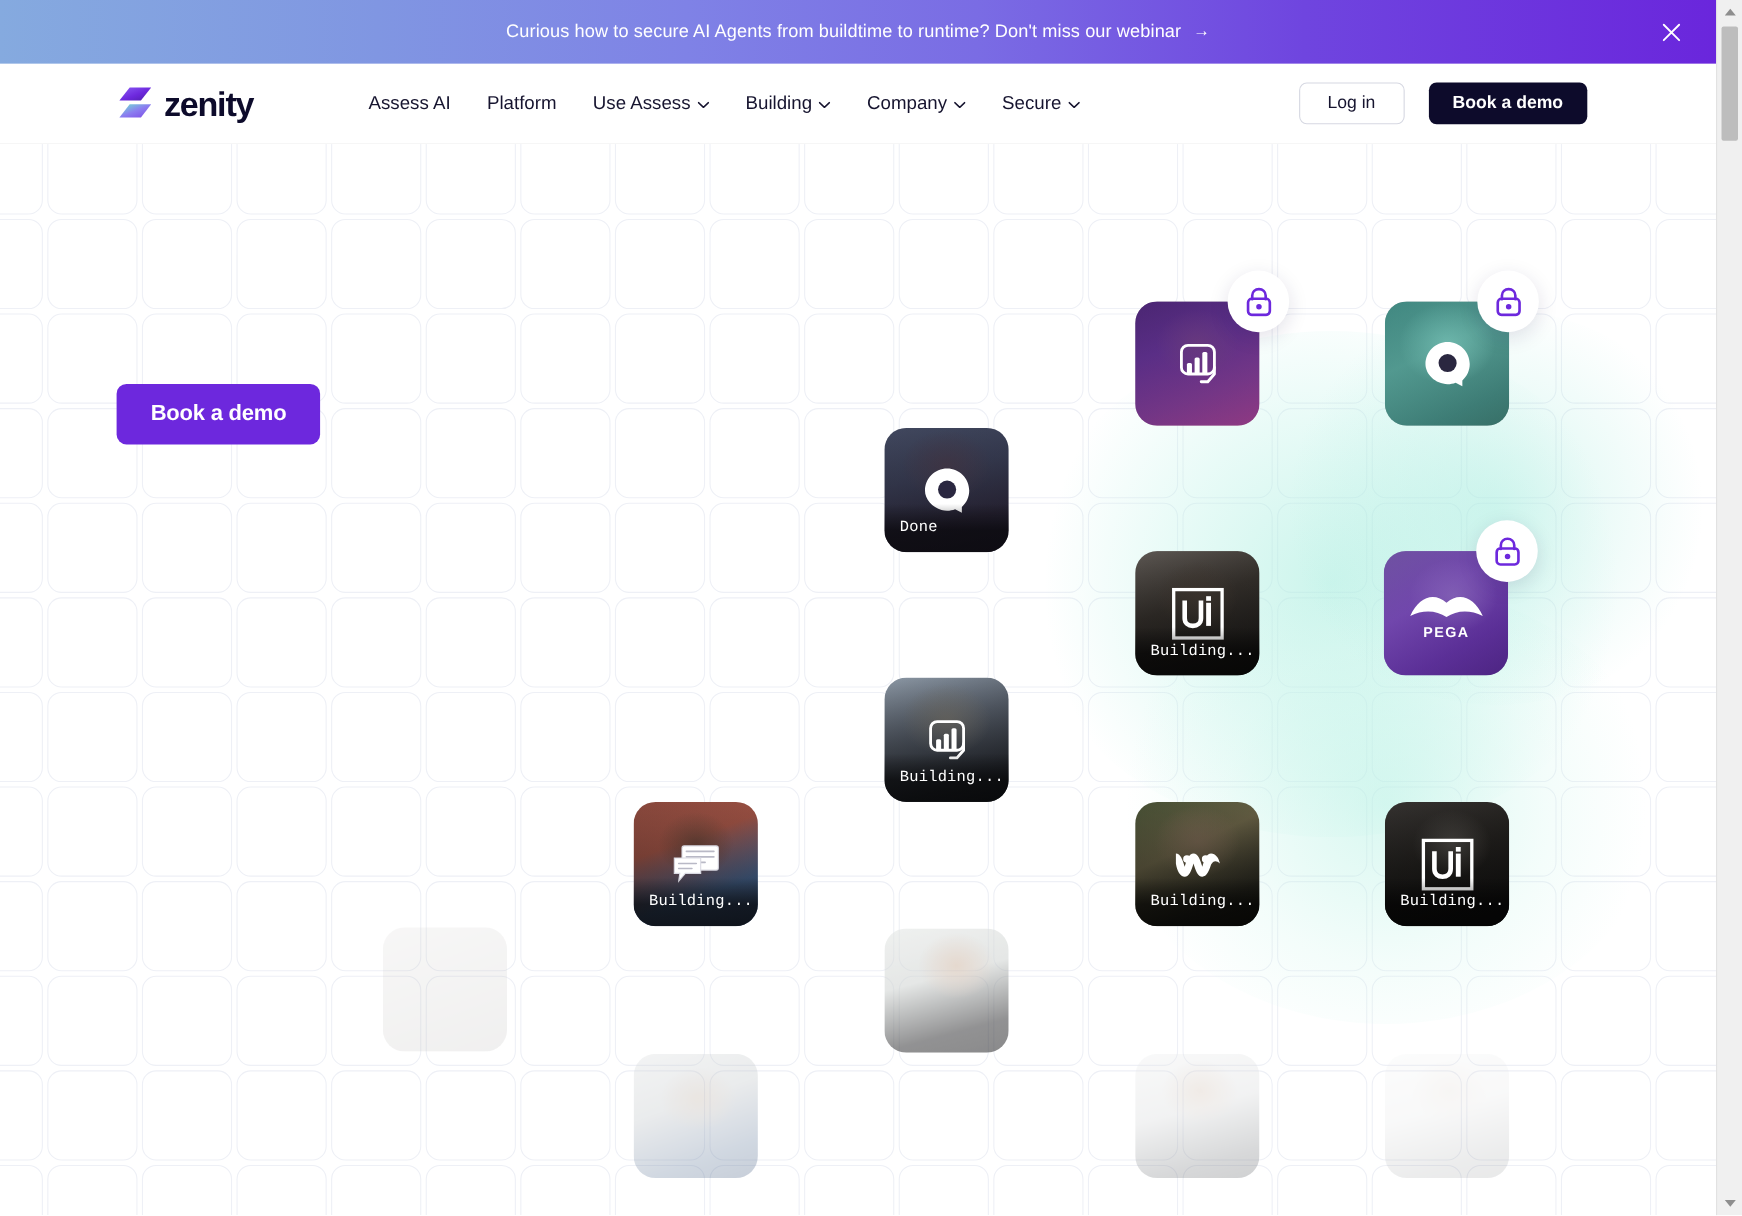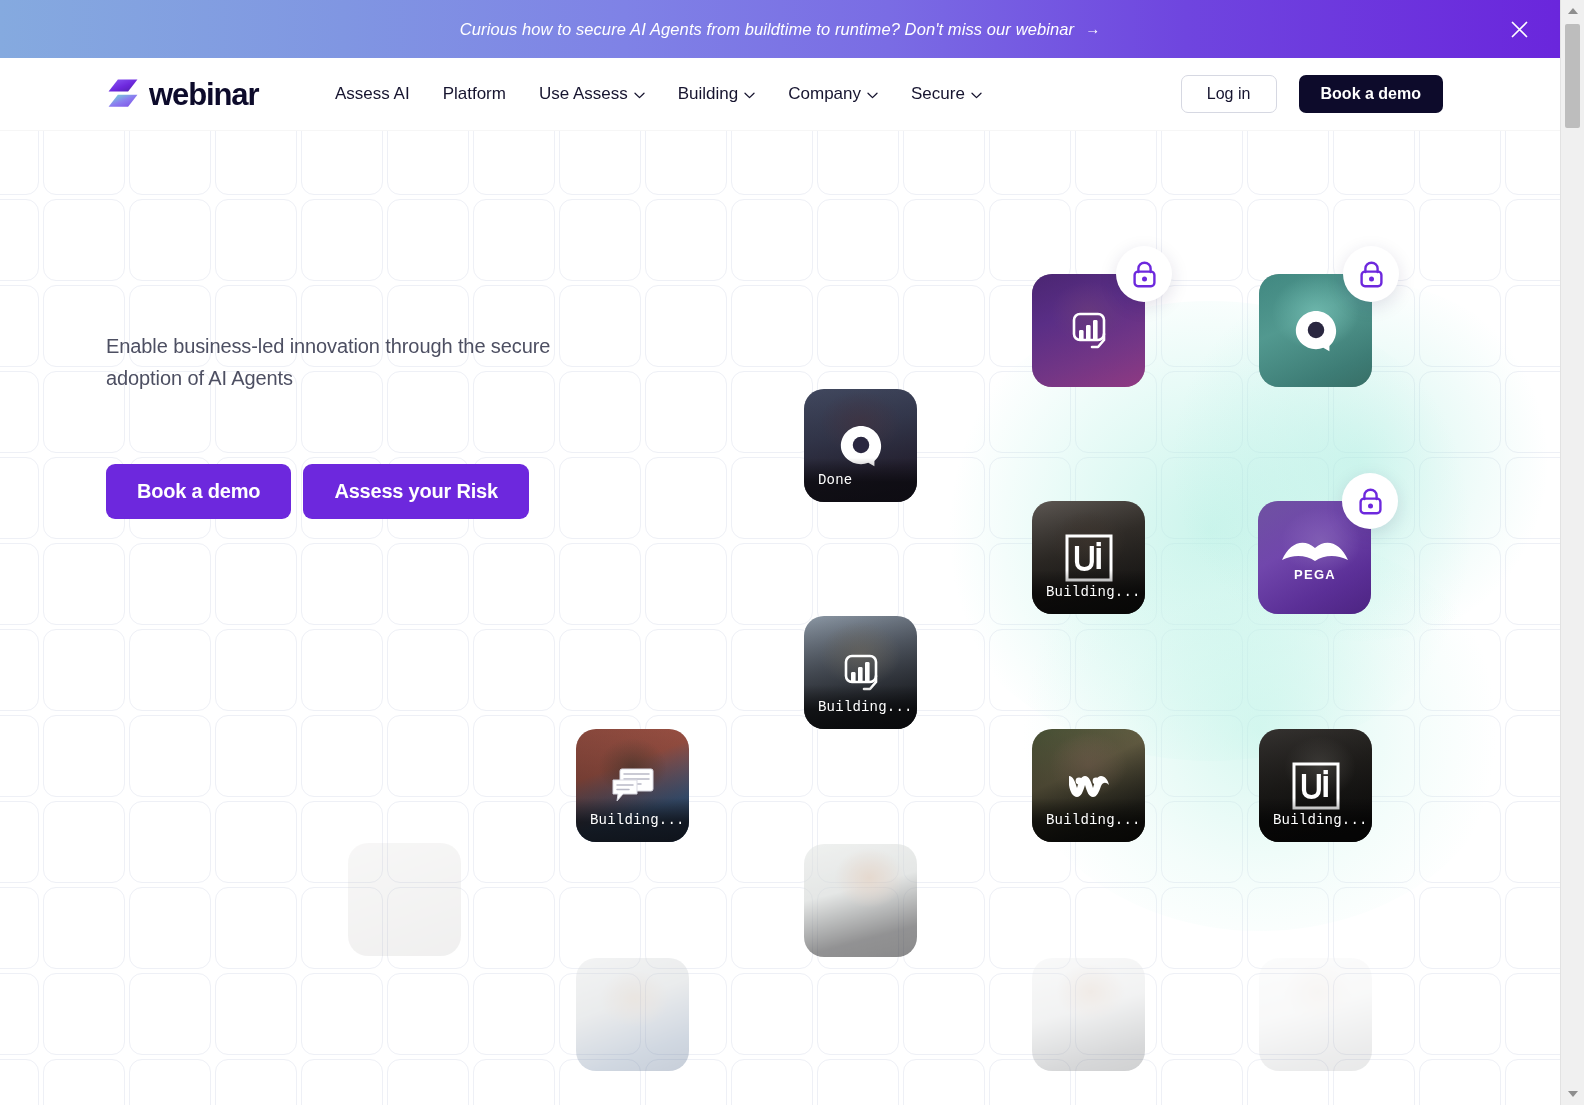--- a/index.html
+++ b/index.html
@@ -48,21 +48,20 @@
   }
   #banner-link {
     display: flex;
     gap: 11px;
     color: #ffffff;
     font-size: 16.5px;
     letter-spacing: 0.1px;
     text-decoration: none;
     cursor: pointer;
     white-space: nowrap;
-    font-style: italic;
   }
   #banner-arrow {
     font-size: 15px;
     line-height: 1;
     display: inline-block;
     transform: translateY(1px);
   }
   #banner-close {
     position: absolute;
     right: 28px;
@@ -381,21 +380,21 @@
             </linearGradient>
             <linearGradient id="zg2" x1="0" y1="0" x2="1" y2="1">
               <stop offset="0%" stop-color="#6ee7d0"></stop>
               <stop offset="50%" stop-color="#8b7ef0"></stop>
               <stop offset="100%" stop-color="#7c4ae6"></stop>
             </linearGradient>
           </defs>
           <path d="M14 3 L37 3 L26 17 L3 17 Z" fill="url(#zg1)"></path>
           <path d="M14 21 L37 21 L26 35 L3 35 Z" fill="url(#zg2)"></path>
         </svg>
-        <span id="logo-text">webinar</span>
+        <span id="logo-text">zenity</span>
       </a>
 
       <nav id="nav">
         <a class="nav-item" href="#">
           <span>Assess AI</span>
         </a>
         <a class="nav-item" href="#">
           <span>Platform</span>
         </a>
         <a class="nav-item" href="#">
@@ -661,24 +660,22 @@
           <div class="grid-cell" style="left:1376px;top:946px"></div>
           <div class="grid-cell" style="left:1462px;top:946px"></div>
           <div class="grid-cell" style="left:1548px;top:946px"></div>
         </div>
 
       <div id="glow-a"></div>
       <div id="glow-b"></div>
       <div id="glow-c"></div>
 
       <div id="hero-copy">
-        <p id="hero-sub">Enable business-led innovation through the secure adoption of AI Agents</p>
         <div id="hero-ctas">
           <button class="cta">Book a demo</button>
-          <button class="cta">Assess your Risk</button>
         </div>
       </div>
 
       <div id="cards-layer">
           <div class="agent-card" style="left:804px;top:258px;width:113px;height:113px">
             <div class="photo" style="background-image:radial-gradient(ellipse 52% 40% at 50% 30%, #4b3c48 0%, rgba(75,60,72,0) 70%), linear-gradient(165deg,#4c5469 0%,#3a3f52 38%,#2a2533 72%,#221e2b 100%)"></div>
             <div class="tint" style="background:linear-gradient(180deg, rgba(40,44,70,0.30) 0%, rgba(25,22,38,0.42) 100%)"></div>
             <div class="brand">
               <svg width="46" height="46" viewBox="0 0 48 48">
                 <path d="M24 3 C35.6 3 45 12.4 45 24 C45 30.2 42.3 35.8 38 39.6 L38 45 L31.6 41.6 C29.2 42.5 26.7 43 24 43 C12.4 43 3 33.6 3 24 C3 12.4 12.4 3 24 3 Z" fill="#fff"></path>

